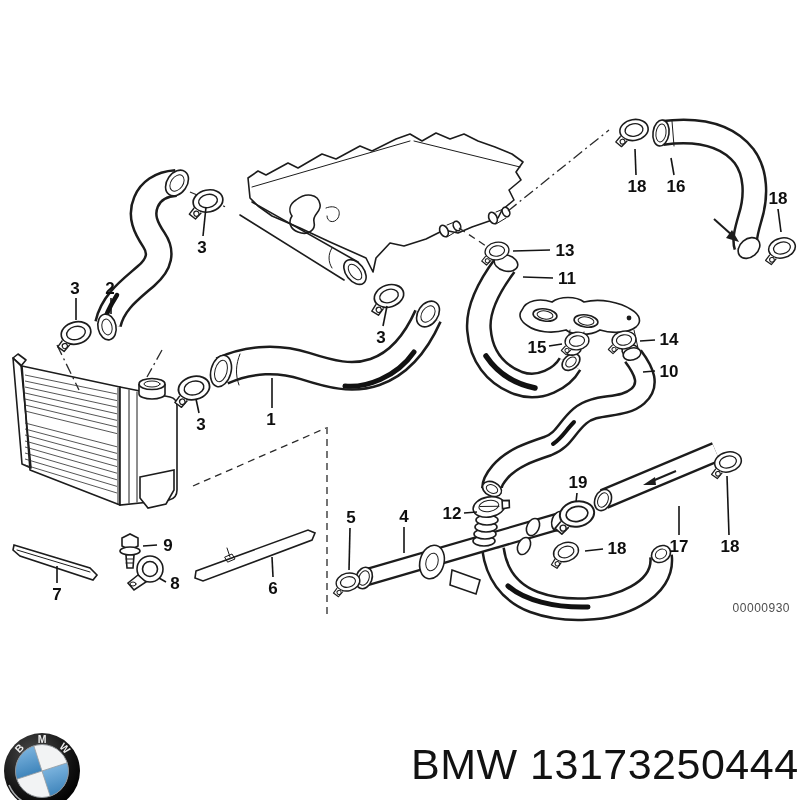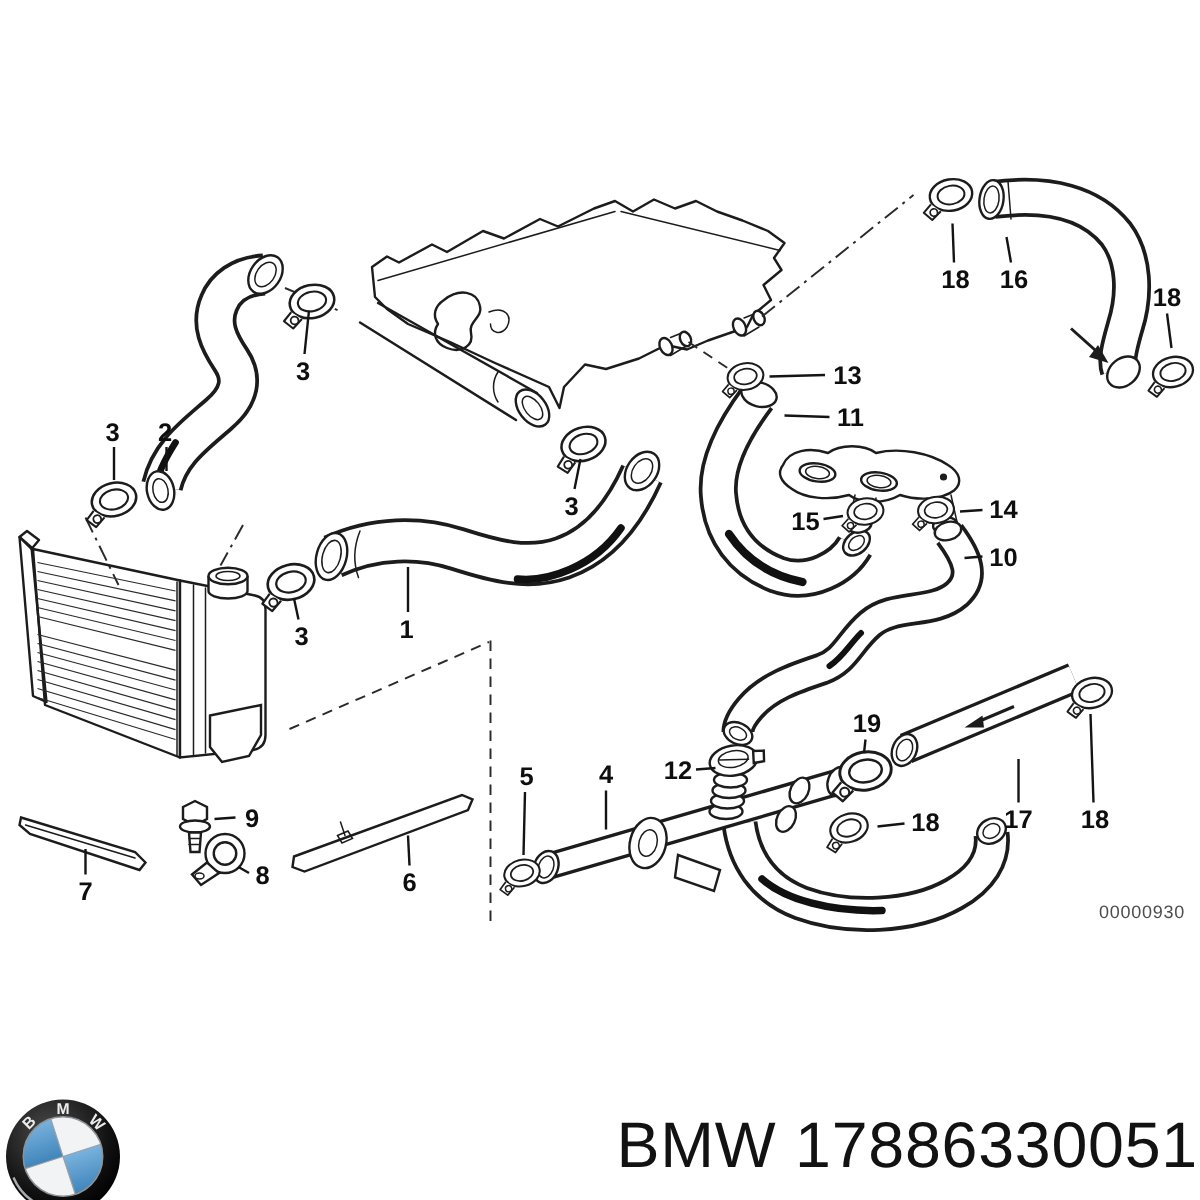--- a/index.html
+++ b/index.html
@@ -387,16 +387,16 @@
       <path d="M-26.5,0 L26.5,0 M0,-26.5 L0,26.5" stroke="#9aa0a4" stroke-width="0.8"></path>
     </g>
     <circle cx="0" cy="0" r="26.5" fill="none" stroke="#8d9296" stroke-width="1"></circle>
     <path d="M-33,14 A36,36 0 0 0 -14,33" stroke="#cfd3d6" stroke-width="1.6" fill="none" opacity="0.8"></path>
     <g fill="#ececec" font-family="Liberation Sans, sans-serif" font-size="10.5" font-weight="bold" text-anchor="middle">
       <text transform="rotate(-45) translate(0,-28.5)">B</text>
       <text transform="translate(0,-28.5)">M</text>
       <text transform="rotate(45) translate(0,-28.5)">W</text>
     </g>
   </svg>
-  <div class="footer-text"><span>BMW</span> <span>17886330051</span></div>
+  <div class="footer-text"><span>BMW</span> <span>13173250444</span></div>
 </div>
 
 </div>
 
 </body></html>

